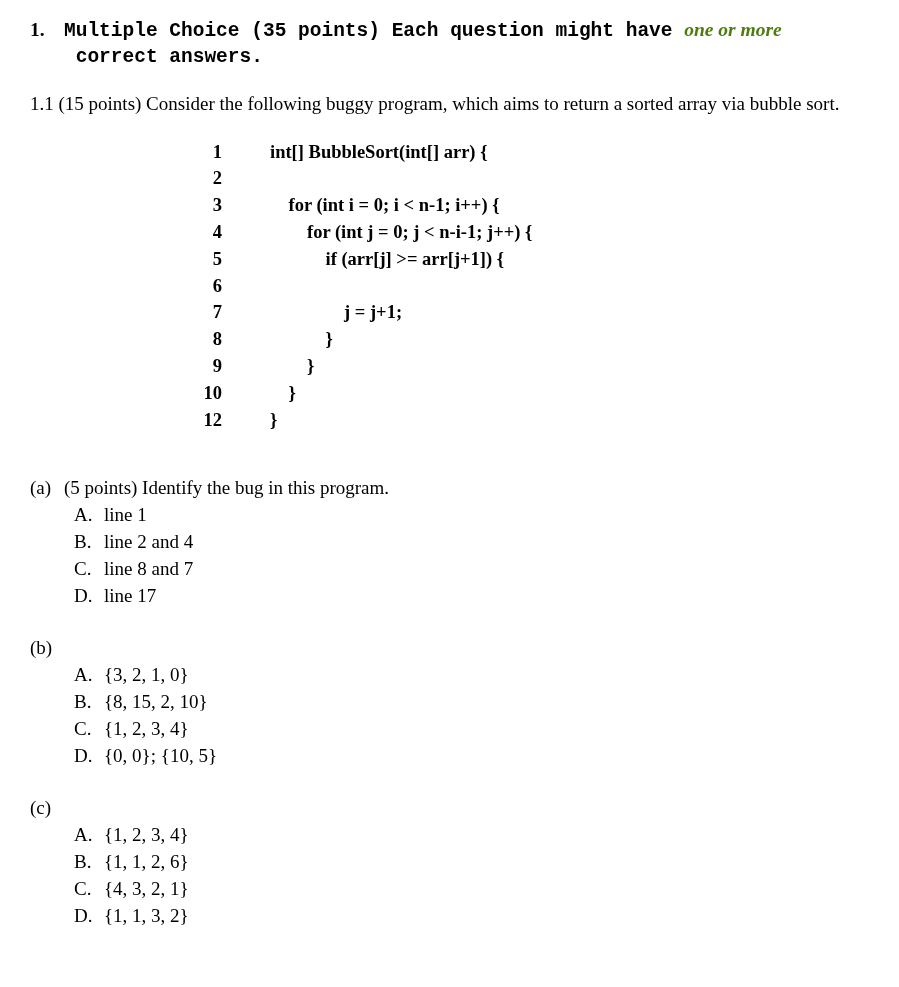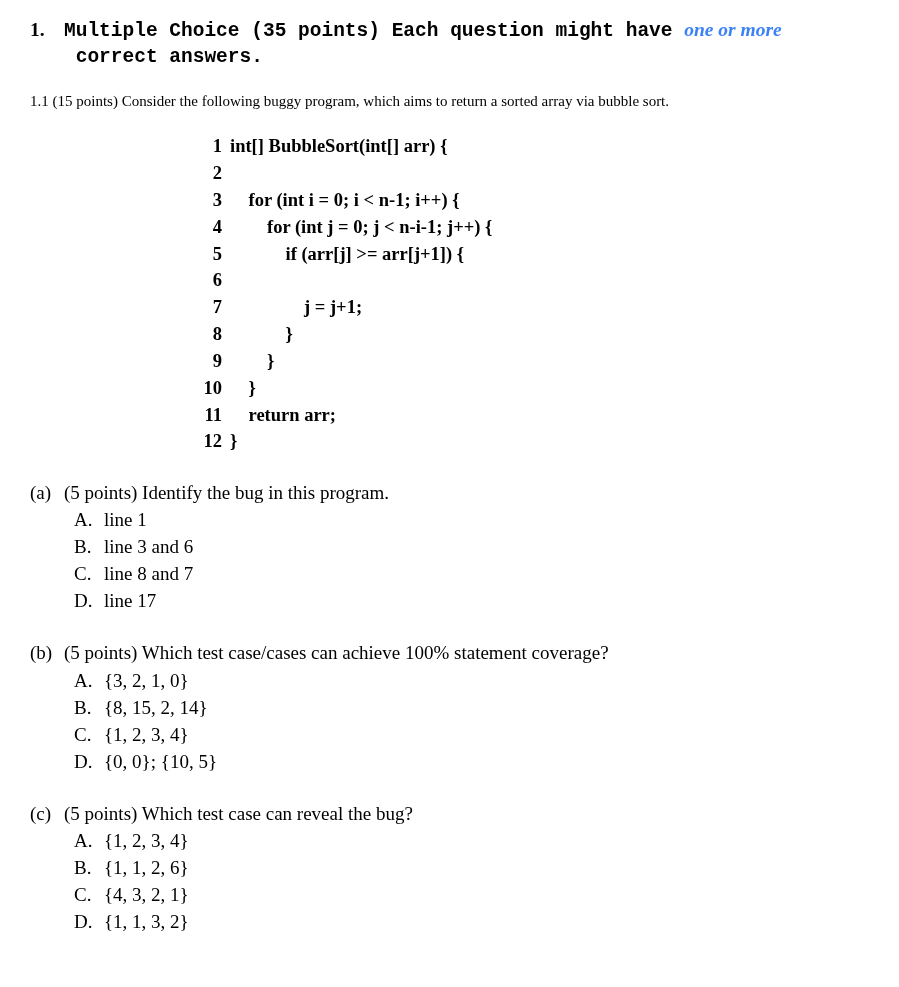--- a/index.html
+++ b/index.html
@@ -30,28 +30,28 @@
     font-size: 19.5px;
     margin: 4px 0 0 0;
   }
   .prob-num {
     width: 34px;
     flex: 0 0 34px;
   }
   .prob-title-text { white-space: pre; font-family: Liberation Mono, monospace; }
   .emph {
     font-style: italic;
-    color: #3b82f6;
+    color: #4d7c0f;
     font-weight: bold;
   }
 
   
   .intro {
     margin: 22px 0 0 0;
-    font-size: 15px;
+    font-size: 19px;
     line-height: 1.3;
     max-width: 845px;
   }
 
   
   .code-block {
     margin: 22px 0 0 160px;
     font-family: "Liberation Serif", "DejaVu Serif", serif;
     font-weight: bold;
     font-size: 18.5px;
@@ -60,36 +60,36 @@
   .code-line {
     display: flex;
     white-space: pre;
   }
   .code-num {
     width: 32px;
     flex: 0 0 32px;
     text-align: right;
     padding-right: 8px;
   }
-  .code-text { white-space: pre; }
+  .code-text { white-space: pre; margin-left: 40px; }
 
   
   .part {
     margin: 26px 0 0 0;
   }
   .part-head {
     display: flex;
     align-items: baseline;
   }
   .part-letter {
     width: 34px;
     flex: 0 0 34px;
     text-align: left;
   }
-  .part-text { white-space: pre; }
+  .part-text { white-space: pre; margin-top: 16px; }
   .options {
     margin: 2px 0 0 44px;
   }
   .option {
     display: flex;
     align-items: baseline;
     line-height: 1.42;
   }
   .opt-letter {
     width: 30px;
@@ -142,83 +142,77 @@
     </div>
     <div class="code-line">
       <span class="code-num">9</span>
       <span class="code-text">        }</span>
     </div>
     <div class="code-line">
       <span class="code-num">10</span>
       <span class="code-text">    }</span>
     </div>
     <div class="code-line">
-      <span class="code-num">11</span>
-      <span class="code-text">    return arr;</span>
-    </div>
-    <div class="code-line">
       <span class="code-num">12</span>
       <span class="code-text">}</span>
     </div>
   </div>
 
   <div class="part">
     <div class="part-head">
       <span class="part-letter">(a)</span>
       <span class="part-text">(5 points) Identify the bug in this program.</span>
     </div>
     <div class="options">
       <div class="option">
         <span class="opt-letter">A.</span>
         <span class="opt-text">line 1</span>
       </div>
       <div class="option">
         <span class="opt-letter">B.</span>
-        <span class="opt-text">line 3 and 6</span>
+        <span class="opt-text">line 2 and 4</span>
       </div>
       <div class="option">
         <span class="opt-letter">C.</span>
         <span class="opt-text">line 8 and 7</span>
       </div>
       <div class="option">
         <span class="opt-letter">D.</span>
         <span class="opt-text">line 17</span>
       </div>
     </div>
   </div>
 
   <div class="part">
     <div class="part-head">
       <span class="part-letter">(b)</span>
-      <span class="part-text">(5 points) Which test case/cases can achieve 100% statement coverage?</span>
     </div>
     <div class="options">
       <div class="option">
         <span class="opt-letter">A.</span>
         <span class="opt-text">{3, 2, 1, 0}</span>
       </div>
       <div class="option">
         <span class="opt-letter">B.</span>
-        <span class="opt-text">{8, 15, 2, 14}</span>
+        <span class="opt-text">{8, 15, 2, 10}</span>
       </div>
       <div class="option">
         <span class="opt-letter">C.</span>
         <span class="opt-text">{1, 2, 3, 4}</span>
       </div>
       <div class="option">
         <span class="opt-letter">D.</span>
         <span class="opt-text">{0, 0}; {10, 5}</span>
       </div>
     </div>
   </div>
 
   <div class="part">
     <div class="part-head">
       <span class="part-letter">(c)</span>
-      <span class="part-text">(5 points) Which test case can reveal the bug?</span>
     </div>
     <div class="options">
       <div class="option">
         <span class="opt-letter">A.</span>
         <span class="opt-text">{1, 2, 3, 4}</span>
       </div>
       <div class="option">
         <span class="opt-letter">B.</span>
         <span class="opt-text">{1, 1, 2, 6}</span>
       </div>

